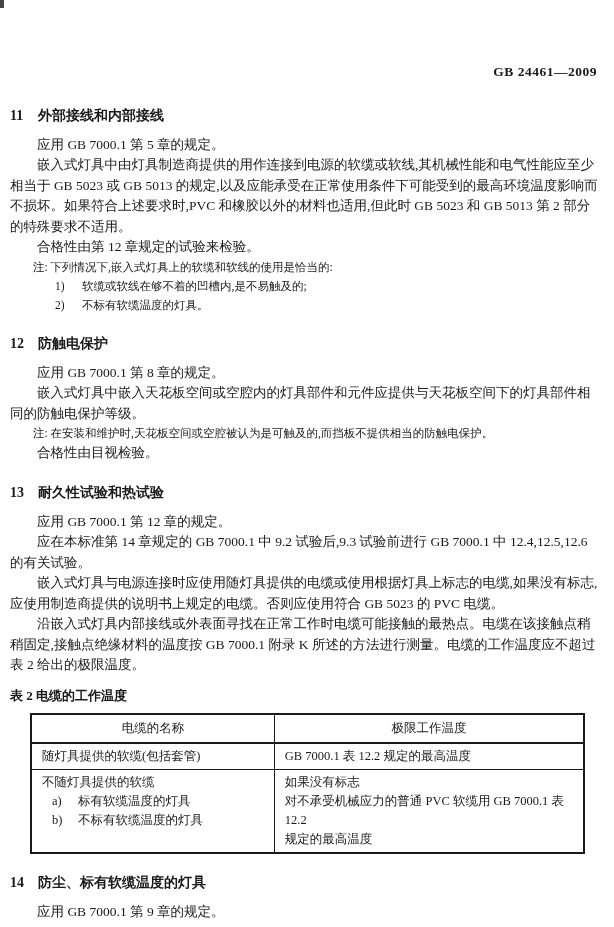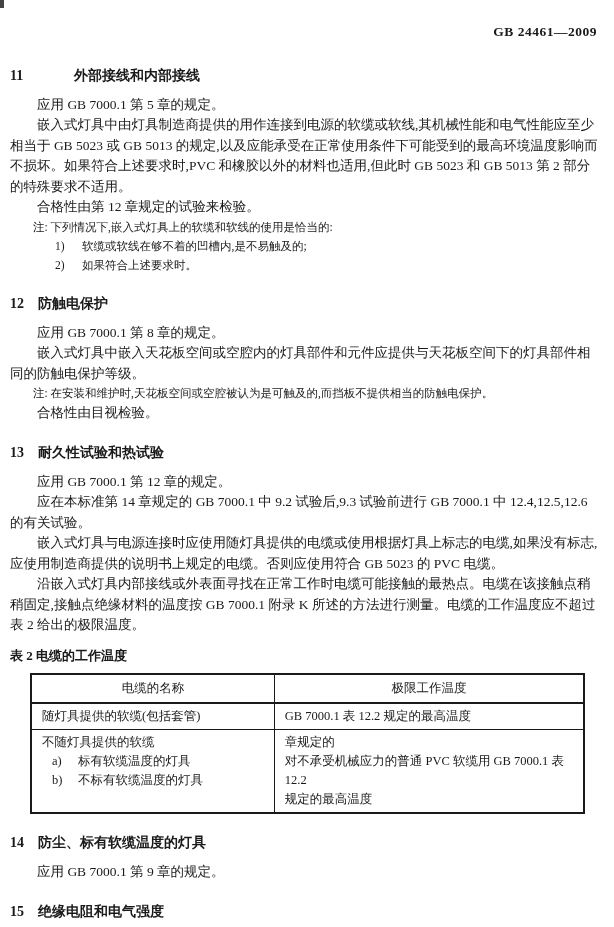--- a/index.html
+++ b/index.html
@@ -20,31 +20,31 @@
     overflow: hidden;
     box-sizing: border-box;
     padding: 22px 14px 0 10px;
   }
   .doc-header {
     text-align: right;
     font-weight: bold;
     font-size: 13.5px;
     letter-spacing: 0.5px;
     padding-right: 3px;
+    margin-top: 40px;
   }
   .sec-heading {
     display: flex;
     font-weight: bold;
     font-size: 14px;
     line-height: 18px;
     margin: 20px 0 10px 0;
   }
   .sec-heading.first {
     margin-top: 24px;
-    gap: 36px;
   }
   .sec-num {
     width: 28px;
     flex: 0 0 28px;
   }
   .para {
     text-indent: 2em;
     margin: 0;
   }
   .note {
@@ -122,21 +122,21 @@
   <p class="para">应用 GB 7000.1 第 5 章的规定。</p>
   <p class="para">嵌入式灯具中由灯具制造商提供的用作连接到电源的软缆或软线,其机械性能和电气性能应至少相当于 GB 5023 或 GB 5013 的规定,以及应能承受在正常使用条件下可能受到的最高环境温度影响而不损坏。如果符合上述要求时,PVC 和橡胶以外的材料也适用,但此时 GB 5023 和 GB 5013 第 2 部分的特殊要求不适用。</p>
   <p class="para">合格性由第 12 章规定的试验来检验。</p>
   <div class="note">注: 下列情况下,嵌入式灯具上的软缆和软线的使用是恰当的:</div>
   <div class="list-item">
     <span class="list-num">1)</span>
     <span>软缆或软线在够不着的凹槽内,是不易触及的;</span>
   </div>
   <div class="list-item">
     <span class="list-num">2)</span>
-    <span>如果符合上述要求时。</span>
+    <span>不标有软缆温度的灯具。</span>
   </div>
 
   <div class="sec-heading">
     <span class="sec-num">12</span>
     <span>防触电保护</span>
   </div>
   <p class="para">应用 GB 7000.1 第 8 章的规定。</p>
   <p class="para">嵌入式灯具中嵌入天花板空间或空腔内的灯具部件和元件应提供与天花板空间下的灯具部件相同的防触电保护等级。</p>
   <div class="note">注: 在安装和维护时,天花板空间或空腔被认为是可触及的,而挡板不提供相当的防触电保护。</div>
   <p class="para">合格性由目视检验。</p>
@@ -169,21 +169,21 @@
           <div class="cell-sub">
             <span class="sub-num">a)</span>
             <span>标有软缆温度的灯具</span>
           </div>
           <div class="cell-sub">
             <span class="sub-num">b)</span>
             <span>不标有软缆温度的灯具</span>
           </div>
         </td>
         <td>
-          <div class="cell-line">章规定的</div>
+          <div class="cell-line">如果没有标志</div>
           <div class="cell-line">对不承受机械应力的普通 PVC 软缆用 GB 7000.1 表 12.2</div>
           <div class="cell-line">规定的最高温度</div>
         </td>
       </tr>
     </tbody>
   </table>
 
   <div class="sec-heading">
     <span class="sec-num">14</span>
     <span>防尘、标有软缆温度的灯具</span>

